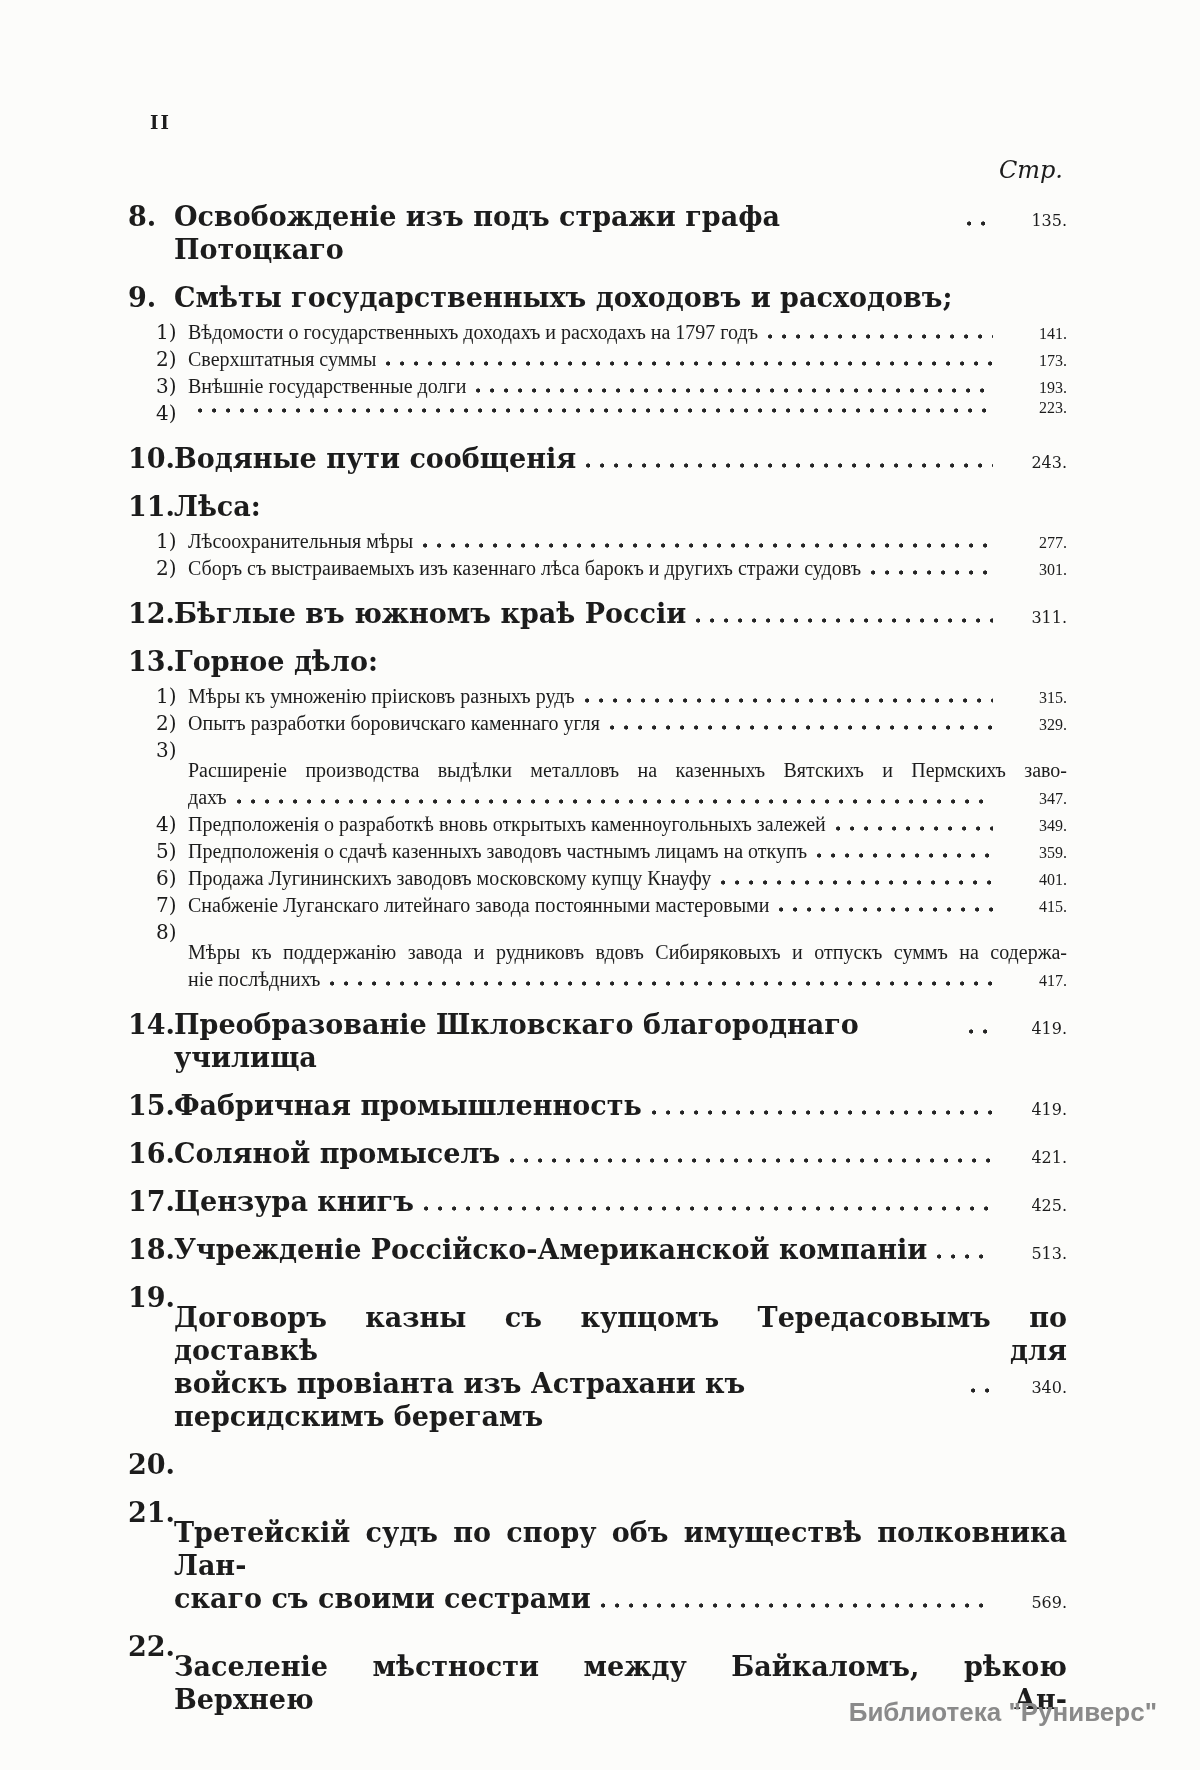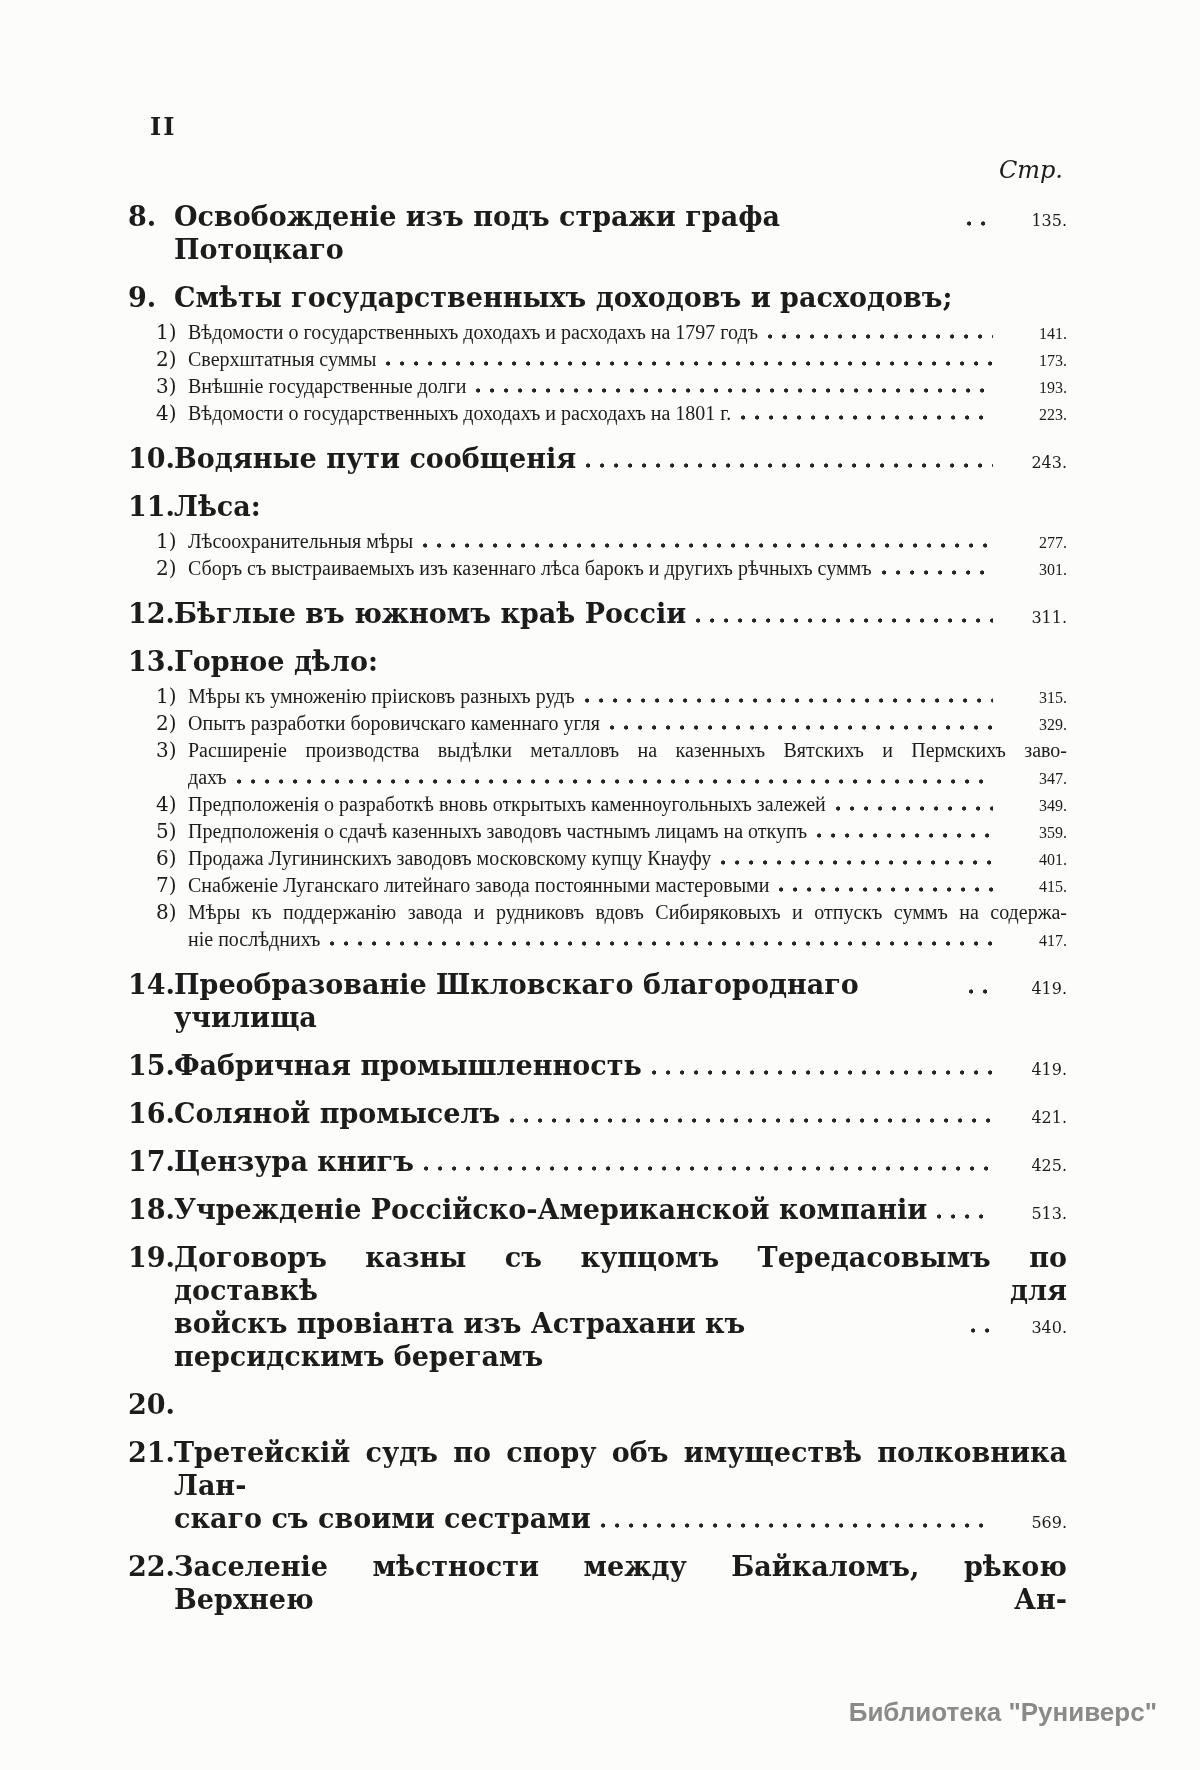--- a/index.html
+++ b/index.html
@@ -11,21 +11,21 @@
     font-family: "DejaVu Serif", serif;
     position: relative;
     overflow: hidden;
   }
   .page { position: absolute; inset: 0; }
 
   .folio {
     position: absolute;
     left: 150px;
     top: 112px;
-    font-size: 24px;
+    font-size: 18px;
     font-weight: bold;
     letter-spacing: 2px;
   }
   .col-header {
     position: absolute;
     right: 137px;
     top: 156px;
     font-style: italic;
     font-size: 24px;
   }
@@ -43,21 +43,21 @@
 
   .main { margin-top: 15px; }
   .toc > .main:first-child { margin-top: 10px; }
   .main .num { width: 46px; font-size: 27px; font-weight: bold; line-height: 33px; }
   .main .body { font-size: 27px; font-weight: bold; line-height: 33px; }
 
   .subs { margin: 5px 0 0 28px; }
   .sub .num { width: 32px; font-size: 20px; line-height: 27px; }
   .sub .body { font-size: 20px; line-height: 27px; font-family: Liberation Serif, serif; }
 
-  .line-full { text-align: justify; text-align-last: justify; }
+  .line-full { text-align: justify; text-align-last: justify; margin-top: 20px; }
 
   .lastline { display: flex; align-items: baseline; }
   .lastline .text { flex: 0 1 auto; min-width: 0; }
 
   .leader {
     flex: 1 1 26px;
     min-width: 18px;
     height: 5px;
     margin: 0 4px 0 10px;
     background-image: radial-gradient(circle at 2.2px 2.5px, #242424 1.9px, transparent 2.3px);
@@ -138,21 +138,20 @@
               <span class="text">Внѣшніе государственные долги</span>
               <span class="leader"></span>
               <span class="pagenum">193.</span>
             </div>
           </div>
         </div>
         <div class="entry sub">
           <span class="num">4)</span>
           <div class="body">
             <div class="lastline">
-              <span class="text">Вѣдомости о государственныхъ доходахъ и расходахъ на 1801 г.</span>
               <span class="leader"></span>
               <span class="pagenum">223.</span>
             </div>
           </div>
         </div>
       </div>
       <div class="entry main">
         <span class="num">10.</span>
         <div class="body">
           <div class="lastline">
@@ -178,21 +177,21 @@
               <span class="text">Лѣсоохранительныя мѣры</span>
               <span class="leader"></span>
               <span class="pagenum">277.</span>
             </div>
           </div>
         </div>
         <div class="entry sub">
           <span class="num">2)</span>
           <div class="body">
             <div class="lastline">
-              <span class="text">Сборъ съ выстраиваемыхъ изъ казеннаго лѣса барокъ и другихъ рѣчныхъ суммъ</span>
+              <span class="text">Сборъ съ выстраиваемыхъ изъ казеннаго лѣса барокъ и другихъ стражи судовъ</span>
               <span class="leader"></span>
               <span class="pagenum">301.</span>
             </div>
           </div>
         </div>
       </div>
       <div class="entry main">
         <span class="num">12.</span>
         <div class="body">
           <div class="lastline">

